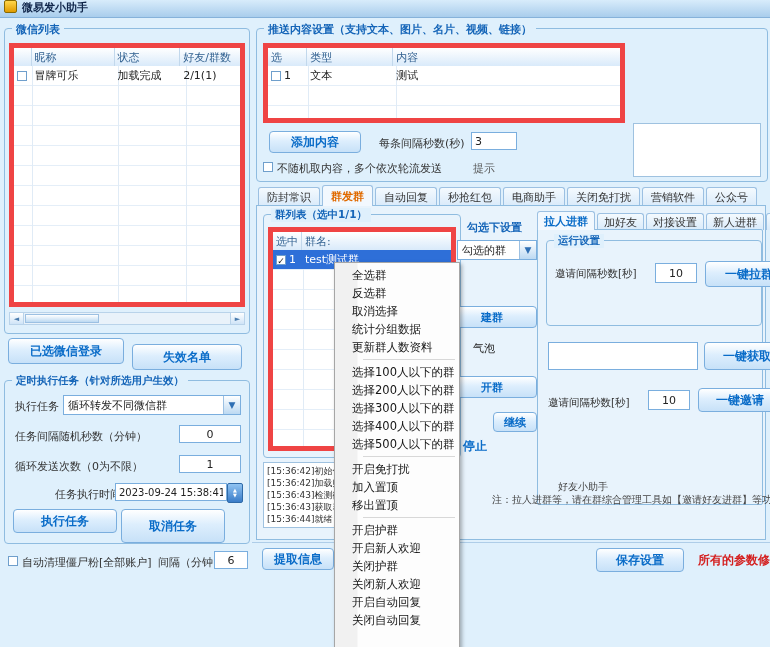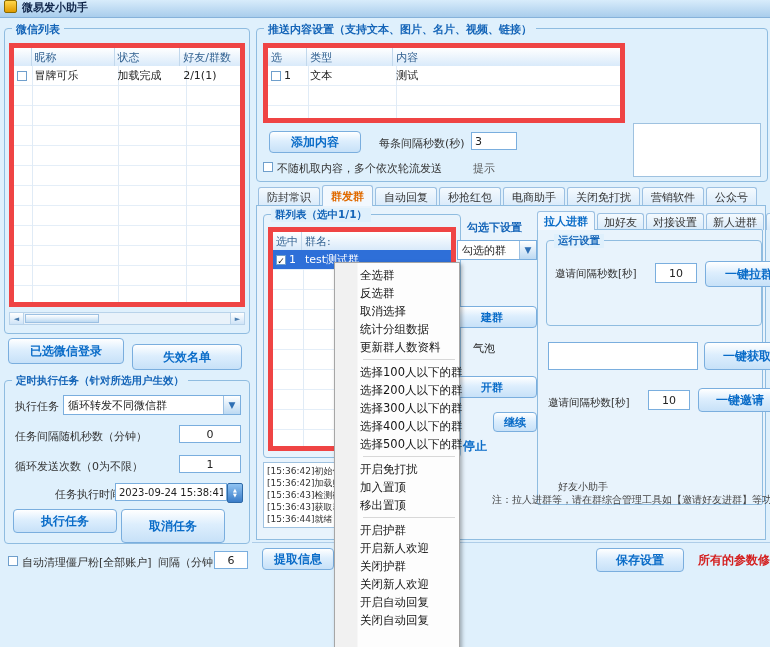--- a/index.html
+++ b/index.html
@@ -65,21 +65,21 @@
   .tabs.inner .tab{font-size:11px;height:16px;padding:0 6px;}
   .tabs.inner .tab.active{color:#0a6cc8;height:18px;}
   .panel{position:absolute;border:1px solid #8fbce0;background:#e8f3fc;box-sizing:border-box;}
   
   .logbox{position:absolute;background:#fff;border:1px solid #9fc2e0;box-sizing:border-box;
     overflow:hidden;padding:2px 3px;}
   .log-line{font-size:9px;line-height:12px;color:#333;white-space:nowrap;}
   
   .cmenu{position:absolute;z-index:50;background:linear-gradient(to right,#f1f1f1 0,#f1f1f1 22px,#fdfdfd 23px);
     border:1px solid #a6a6a6;box-shadow:2px 2px 4px rgba(0,0,0,.3);padding:3px 1px;box-sizing:border-box;}
-  .menu-item{height:18px;line-height:18px;padding-left:24px;padding-right:6px;font-size:11.5px;
+  .menu-item{height:18px;line-height:18px;padding-left:16px;padding-right:6px;font-size:11.5px;
     color:#141414;white-space:nowrap;}
   .menu-sep{height:1px;background:#d8d8d8;margin:3px 3px 3px 27px;}
   
   .red{color:#d42020;font-weight:bold;}
   .spin{position:absolute;width:14px;background:linear-gradient(#8fc3f2,#3a7cc8);
     border:1px solid #2f6aa8;border-radius:2px;display:flex;flex-direction:column;
     align-items:center;justify-content:center;color:#fff;font-size:5px;line-height:5px;}
   .sepline{position:absolute;height:1px;background:#aecde8;}
   .whitebox{position:absolute;background:#fff;border:1px solid #9fc2e0;box-sizing:border-box;}
 </style>

